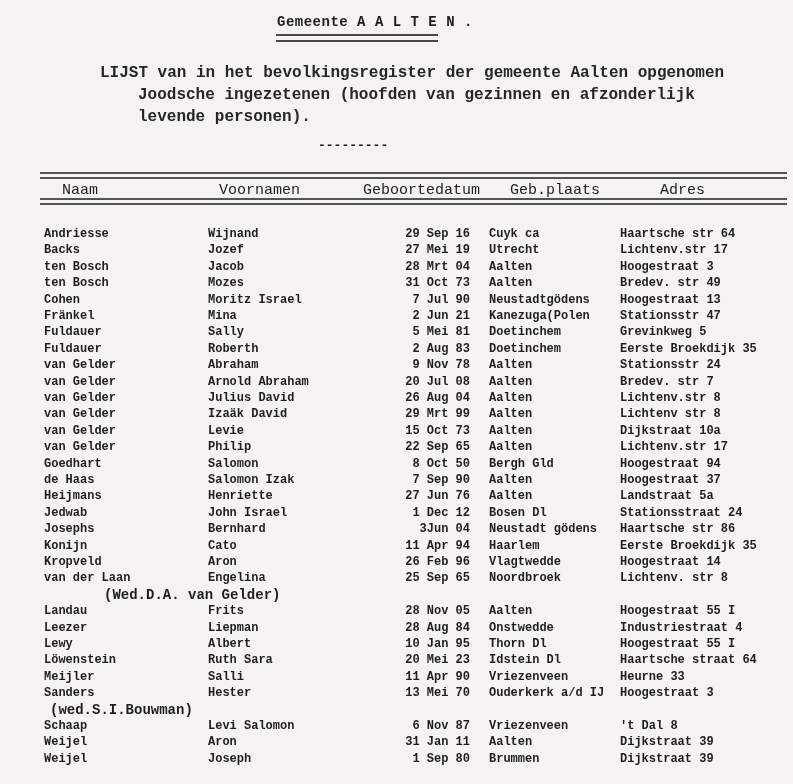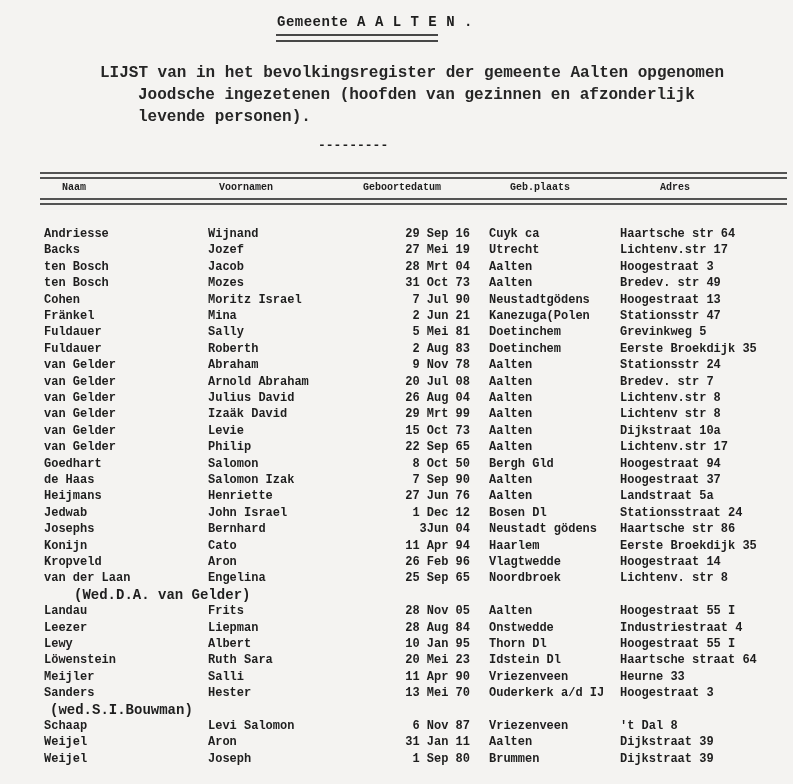--- a/index.html
+++ b/index.html
@@ -31,21 +31,21 @@
       font-size: 13px; font-weight: bold; letter-spacing: 0px;
     }
     .rule {
       position: absolute; left: 20px; width: 747px; height: 3px;
       border-top: 2px solid #2c2c2c; border-bottom: 2px solid #2c2c2c;
       opacity: 0.8;
     }
     .rule.r1 { top: 172px; }
     .rule.r2 { top: 198px; }
     .hdr {
-      position: absolute; top: 182px; font-size: 10px; font-weight: bold; white-space: pre;
+      position: absolute; top: 182px; font-size: 15px; font-weight: normal; white-space: pre;
     }
     .row {
       position: absolute; left: 0; height: 16px; width: 793px;
       font-size: 12px; font-weight: bold; white-space: pre; line-height: 16px;
     }
     .row span { position: absolute; top: 0; }
     .c-naam { left: 24px; }
     .c-voor { left: 188px; text-align: center; }
     .c-dat { left: 340px; width: 110px; text-align: right; }
     .c-plaats { left: 469px; }
@@ -93,21 +93,21 @@
       <div class="row" style="top: 423px;"><span class="c-naam">van Gelder</span><span class="c-voor">Levie</span><span class="c-dat">15 Oct 73</span><span class="c-plaats">Aalten</span><span class="c-adres">Dijkstraat 10a</span></div>
       <div class="row" style="top: 439px;"><span class="c-naam">van Gelder</span><span class="c-voor">Philip</span><span class="c-dat">22 Sep 65</span><span class="c-plaats">Aalten</span><span class="c-adres">Lichtenv.str 17</span></div>
       <div class="row" style="top: 456px; padding-left: 28px;"><span class="c-naam">Goedhart</span><span class="c-voor">Salomon</span><span class="c-dat">8 Oct 50</span><span class="c-plaats">Bergh Gld</span><span class="c-adres">Hoogestraat 94</span></div>
       <div class="row" style="top: 472px; padding-left: 12px;"><span class="c-naam">de Haas</span><span class="c-voor">Salomon Izak</span><span class="c-dat">7 Sep 90</span><span class="c-plaats">Aalten</span><span class="c-adres">Hoogestraat 37</span></div>
       <div class="row" style="top: 488px;"><span class="c-naam">Heijmans</span><span class="c-voor">Henriette</span><span class="c-dat">27 Jun 76</span><span class="c-plaats">Aalten</span><span class="c-adres">Landstraat 5a</span></div>
       <div class="row" style="top: 505px;"><span class="c-naam">Jedwab</span><span class="c-voor">John Israel</span><span class="c-dat">1 Dec 12</span><span class="c-plaats">Bosen Dl</span><span class="c-adres">Stationsstraat 24</span></div>
       <div class="row" style="top: 521px;"><span class="c-naam">Josephs</span><span class="c-voor">Bernhard</span><span class="c-dat">3Jun 04</span><span class="c-plaats">Neustadt gödens</span><span class="c-adres">Haartsche str 86</span></div>
       <div class="row" style="top: 538px;"><span class="c-naam">Konijn</span><span class="c-voor">Cato</span><span class="c-dat">11 Apr 94</span><span class="c-plaats">Haarlem</span><span class="c-adres">Eerste Broekdijk 35</span></div>
       <div class="row" style="top: 554px;"><span class="c-naam">Kropveld</span><span class="c-voor">Aron</span><span class="c-dat">26 Feb 96</span><span class="c-plaats">Vlagtwedde</span><span class="c-adres">Hoogestraat 14</span></div>
       <div class="row" style="top: 570px; padding-left: 35px;"><span class="c-naam">van der Laan</span><span class="c-voor">Engelina</span><span class="c-dat">25 Sep 65</span><span class="c-plaats">Noordbroek</span><span class="c-adres">Lichtenv. str 8</span></div>
-      <div class="sub-note" style="top: 587px; left: 54px; text-align: right;">(Wed.D.A. van Gelder)</div>
+      <div class="sub-note" style="top: 587px; left: 84px; text-align: right;">(Wed.D.A. van Gelder)</div>
       <div class="row" style="top: 603px;"><span class="c-naam">Landau</span><span class="c-voor">Frits</span><span class="c-dat">28 Nov 05</span><span class="c-plaats">Aalten</span><span class="c-adres">Hoogestraat 55 I</span></div>
       <div class="row" style="top: 620px;"><span class="c-naam">Leezer</span><span class="c-voor">Liepman</span><span class="c-dat">28 Aug 84</span><span class="c-plaats">Onstwedde</span><span class="c-adres">Industriestraat 4</span></div>
       <div class="row" style="top: 636px;"><span class="c-naam">Lewy</span><span class="c-voor">Albert</span><span class="c-dat">10 Jan 95</span><span class="c-plaats">Thorn Dl</span><span class="c-adres">Hoogestraat 55 I</span></div>
       <div class="row" style="top: 652px;"><span class="c-naam">Löwenstein</span><span class="c-voor">Ruth Sara</span><span class="c-dat">20 Mei 23</span><span class="c-plaats">Idstein Dl</span><span class="c-adres">Haartsche straat 64</span></div>
       <div class="row" style="top: 669px;"><span class="c-naam">Meijler</span><span class="c-voor">Salli</span><span class="c-dat">11 Apr 90</span><span class="c-plaats">Vriezenveen</span><span class="c-adres">Heurne 33</span></div>
       <div class="row" style="top: 685px;"><span class="c-naam">Sanders</span><span class="c-voor">Hester</span><span class="c-dat">13 Mei 70</span><span class="c-plaats">Ouderkerk a/d IJ</span><span class="c-adres">Hoogestraat 3</span></div>
       <div class="sub-note" style="top: 702px; left: 30px;">(wed.S.I.Bouwman)</div>
       <div class="row" style="top: 718px;"><span class="c-naam">Schaap</span><span class="c-voor">Levi Salomon</span><span class="c-dat">6 Nov 87</span><span class="c-plaats">Vriezenveen</span><span class="c-adres">'t Dal 8</span></div>
       <div class="row" style="top: 734px;"><span class="c-naam">Weijel</span><span class="c-voor">Aron</span><span class="c-dat">31 Jan 11</span><span class="c-plaats">Aalten</span><span class="c-adres">Dijkstraat 39</span></div>
       <div class="row" style="top: 751px;"><span class="c-naam">Weijel</span><span class="c-voor">Joseph</span><span class="c-dat">1 Sep 80</span><span class="c-plaats">Brummen</span><span class="c-adres">Dijkstraat 39</span></div>

